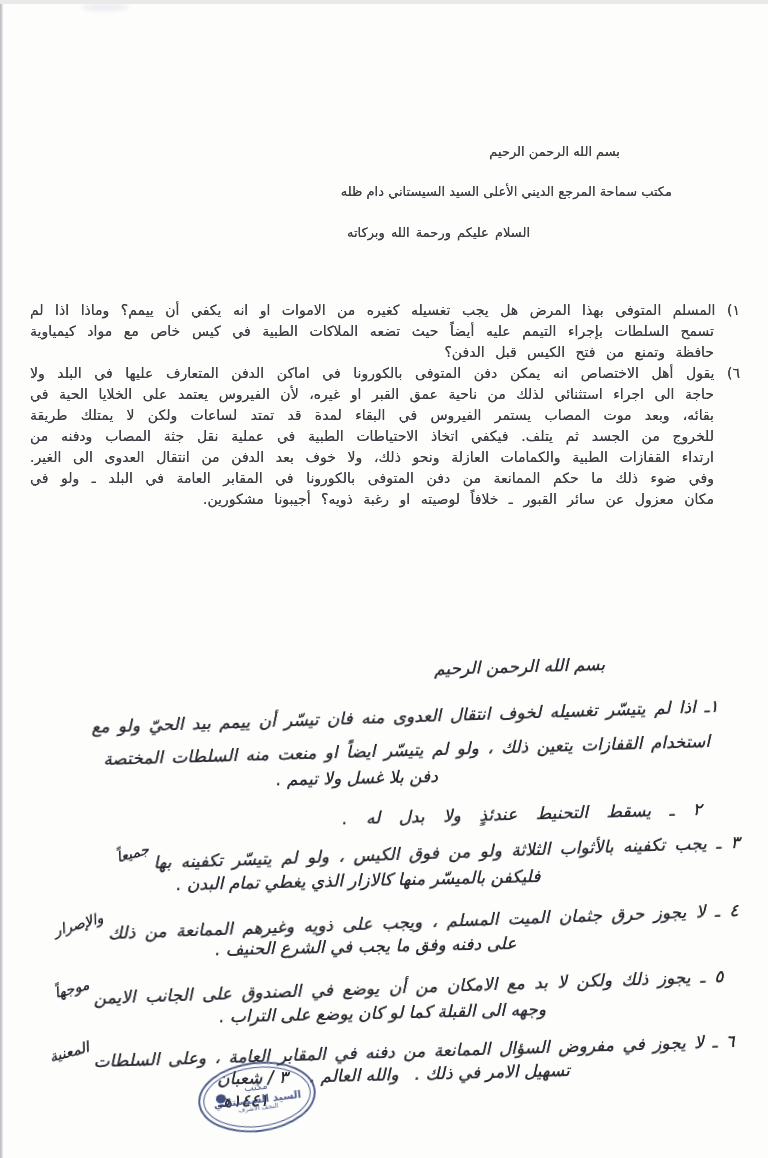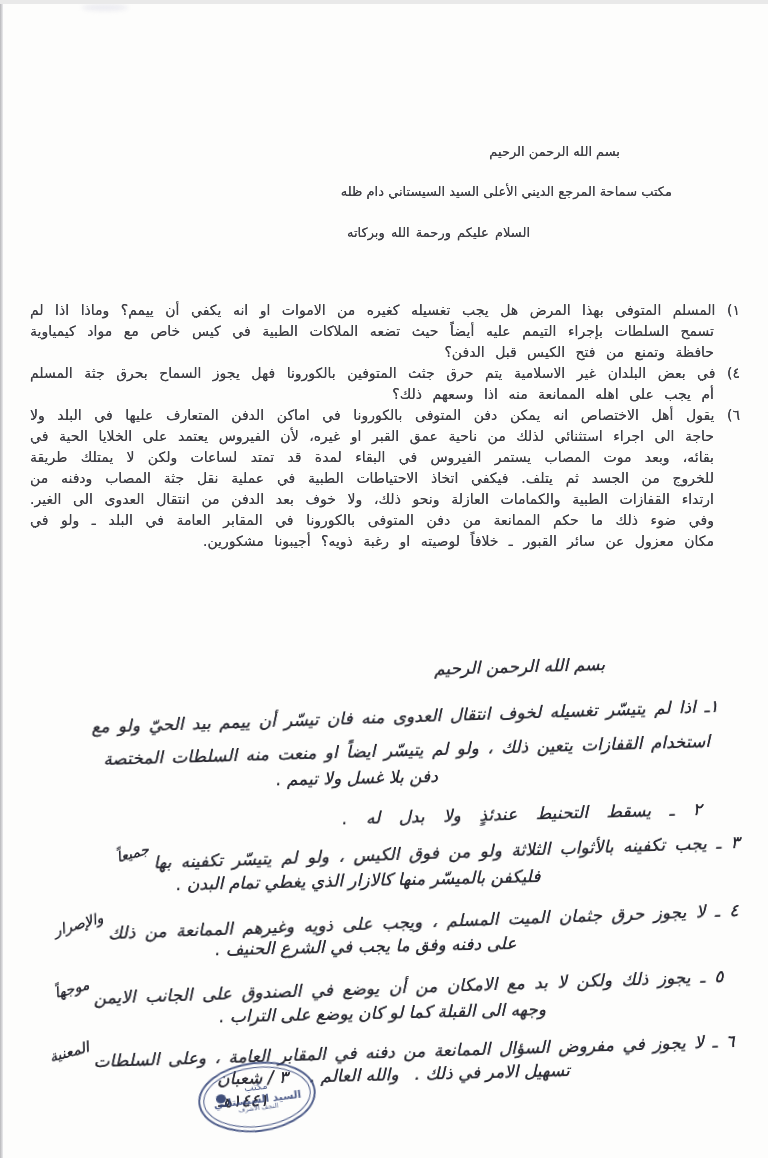--- a/index.html
+++ b/index.html
@@ -69,21 +69,20 @@
 <div class="page">
   <div class="edge-left"></div>
   <div class="smudge"></div>
 
   <div class="t-line t-bis">بسم الله الرحمن الرحيم</div>
   <div class="t-line t-office">مكتب سماحة المرجع الديني الأعلى السيد السيستاني دام ظله</div>
   <div class="t-line t-salam">السلام عليكم ورحمة الله وبركاته</div>
 
   <div class="questions">
     <p>١) المسلم المتوفى بهذا المرض هل يجب تغسيله كغيره من الاموات او انه يكفي أن ييمم؟ وماذا اذا لم تسمح السلطات بإجراء التيمم عليه أيضاً حيث تضعه الملاكات الطبية في كيس خاص مع مواد كيمياوية حافظة وتمنع من فتح الكيس قبل الدفن؟</p>
-    <p>٤) في بعض البلدان غير الاسلامية يتم حرق جثث المتوفين بالكورونا فهل يجوز السماح بحرق جثة المسلم أم يجب على اهله الممانعة منه اذا وسعهم ذلك؟</p>
     <p>٦) يقول أهل الاختصاص انه يمكن دفن المتوفى بالكورونا في اماكن الدفن المتعارف عليها في البلد ولا حاجة الى اجراء استثنائي لذلك من ناحية عمق القبر او غيره، لأن الفيروس يعتمد على الخلايا الحية في بقائه، وبعد موت المصاب يستمر الفيروس في البقاء لمدة قد تمتد لساعات ولكن لا يمتلك طريقة للخروج من الجسد ثم يتلف. فيكفي اتخاذ الاحتياطات الطبية في عملية نقل جثة المصاب ودفنه من ارتداء القفازات الطبية والكمامات العازلة ونحو ذلك، ولا خوف بعد الدفن من انتقال العدوى الى الغير. وفي ضوء ذلك ما حكم الممانعة من دفن المتوفى بالكورونا في المقابر العامة في البلد ـ ولو في مكان معزول عن سائر القبور ـ خلافاً لوصيته او رغبة ذويه؟ أجيبونا مشكورين.</p>
   </div>
 
   <div class="hl h-bis"><span>بسم الله الرحمن الرحيم</span></div>
   <div class="hl h-a1a"><span>١ـ اذا لم يتيسّر تغسيله لخوف انتقال العدوى منه فان تيسّر أن ييمم بيد الحيّ ولو مع</span></div>
   <div class="hl h-a1b"><span>استخدام القفازات يتعين ذلك ، ولو لم يتيسّر ايضاً او منعت منه السلطات المختصة</span></div>
   <div class="hl h-a1c"><span>دفن بلا غسل ولا تيمم .</span></div>
   <div class="hl h-a2"><span>٢ ـ يسقط التحنيط عندئذٍ ولا بدل له .</span></div>
   <div class="hl h-a3a"><span>٣ ـ يجب تكفينه بالأثواب الثلاثة ولو من فوق الكيس ، ولو لم يتيسّر تكفينه بها</span><span class="raised">جميعاً</span></div>
   <div class="hl h-a3b"><span>فليكفن بالميسّر منها كالازار الذي يغطي تمام البدن .</span></div>

